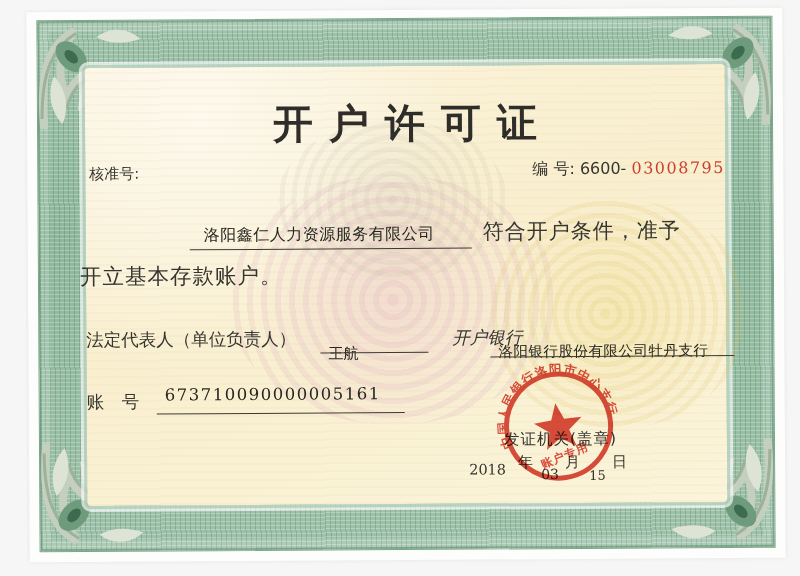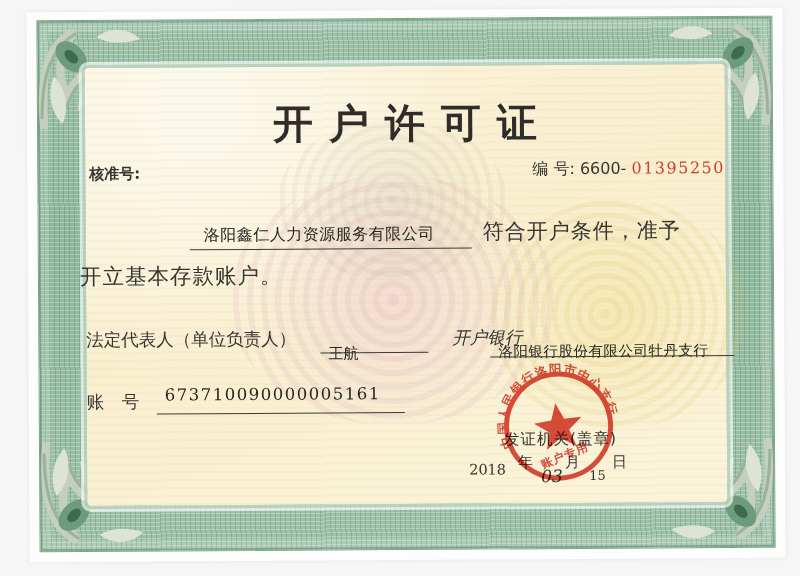--- a/index.html
+++ b/index.html
@@ -133,24 +133,24 @@
     </svg>
   </div>
 
   <div class="inner"></div>
   <div class="wm wm-rosette-pink"></div>
   <div class="wm wm-scroll-yellow"></div>
   <div class="wm wm-rosette-gray"></div>
 
   <div class="t title">开户许可证</div>
 
-  <div class="t lab15" style="left:62px;top:153px;font-weight:bold;">核准号:</div>
+  <div class="t lab15" style="left:62px;top:153px;">核准号:</div>
   <div class="t" style="left:505px;top:150px;font-size:16px;">
     <span>编 号: 6600-</span>
-    <span class="red serif" style="letter-spacing:1.5px;">01395250</span>
+    <span class="red serif" style="letter-spacing:1.5px;">03008795</span>
   </div>
 
   <div class="t fill" style="left:176px;top:214px;font-size:16px;letter-spacing:.5px;">洛阳鑫仁人力资源服务有限公司</div>
   <div class="rule" style="left:162px;top:238px;width:282px;"></div>
   <div class="t big" style="left:455px;top:208px;">符合开户条件，准予</div>
   <div class="t big" style="left:52px;top:250px;font-size:21.5px;">开立基本存款账户。</div>
 
   <div class="t lab17" style="left:58px;top:316px;">法定代表人（单位负责人）</div>
   <div class="t fill" style="left:300px;top:334px;font-size:15px;">王航</div>
   <div class="rule" style="left:292px;top:342px;width:108px;"></div>
@@ -158,21 +158,21 @@
   <div class="t fill" style="left:470px;top:333px;font-size:14.5px;letter-spacing:.5px;">洛阳银行股份有限公司牡丹支行</div>
   <div class="rule" style="left:462px;top:347px;width:244px;"></div>
 
   <div class="t lab17" style="left:58px;top:378px;">账　号</div>
   <div class="t serif fill" style="left:136px;top:374px;font-size:16.5px;letter-spacing:1.5px;">673710090000005161</div>
   <div class="rule" style="left:128px;top:402px;width:248px;"></div>
 
   <div class="t" style="left:448px;top:420px;font-size:15.5px;letter-spacing:1px;margin-left:27px;">发证机关(盖章)</div>
   <div class="t serif" style="left:440px;top:452px;font-size:14.5px;">2018</div>
   <div class="t" style="left:489px;top:444px;font-size:15px;">年</div>
-  <div class="t serif" style="left:512px;top:457px;font-size:17px;font-style:italic;">03</div>
+  <div class="t serif" style="left:512px;top:457px;font-size:14px;">03</div>
   <div class="t" style="left:536px;top:444px;font-size:15px;">月</div>
   <div class="t serif" style="left:560px;top:459px;font-size:13px;">15</div>
   <div class="t" style="left:583px;top:444px;font-size:15px;">日</div>
 
   <svg class="stamp" viewBox="0 0 150 150">
     <circle cx="75" cy="73" r="52" fill="none" stroke="#d5382a" stroke-width="5"></circle>
     <path id="arcTop" d="M 27.9,90.8 A 51,51 0 1 1 122.1,90.8" fill="none"></path>
     <text font-size="12.5" fill="#d5382a" letter-spacing="1" style="font-family:'DejaVu Sans',sans-serif;font-weight:700;">
       <textPath href="#arcTop" startOffset="4">中国人民银行洛阳市中心支行</textPath>
     </text>

